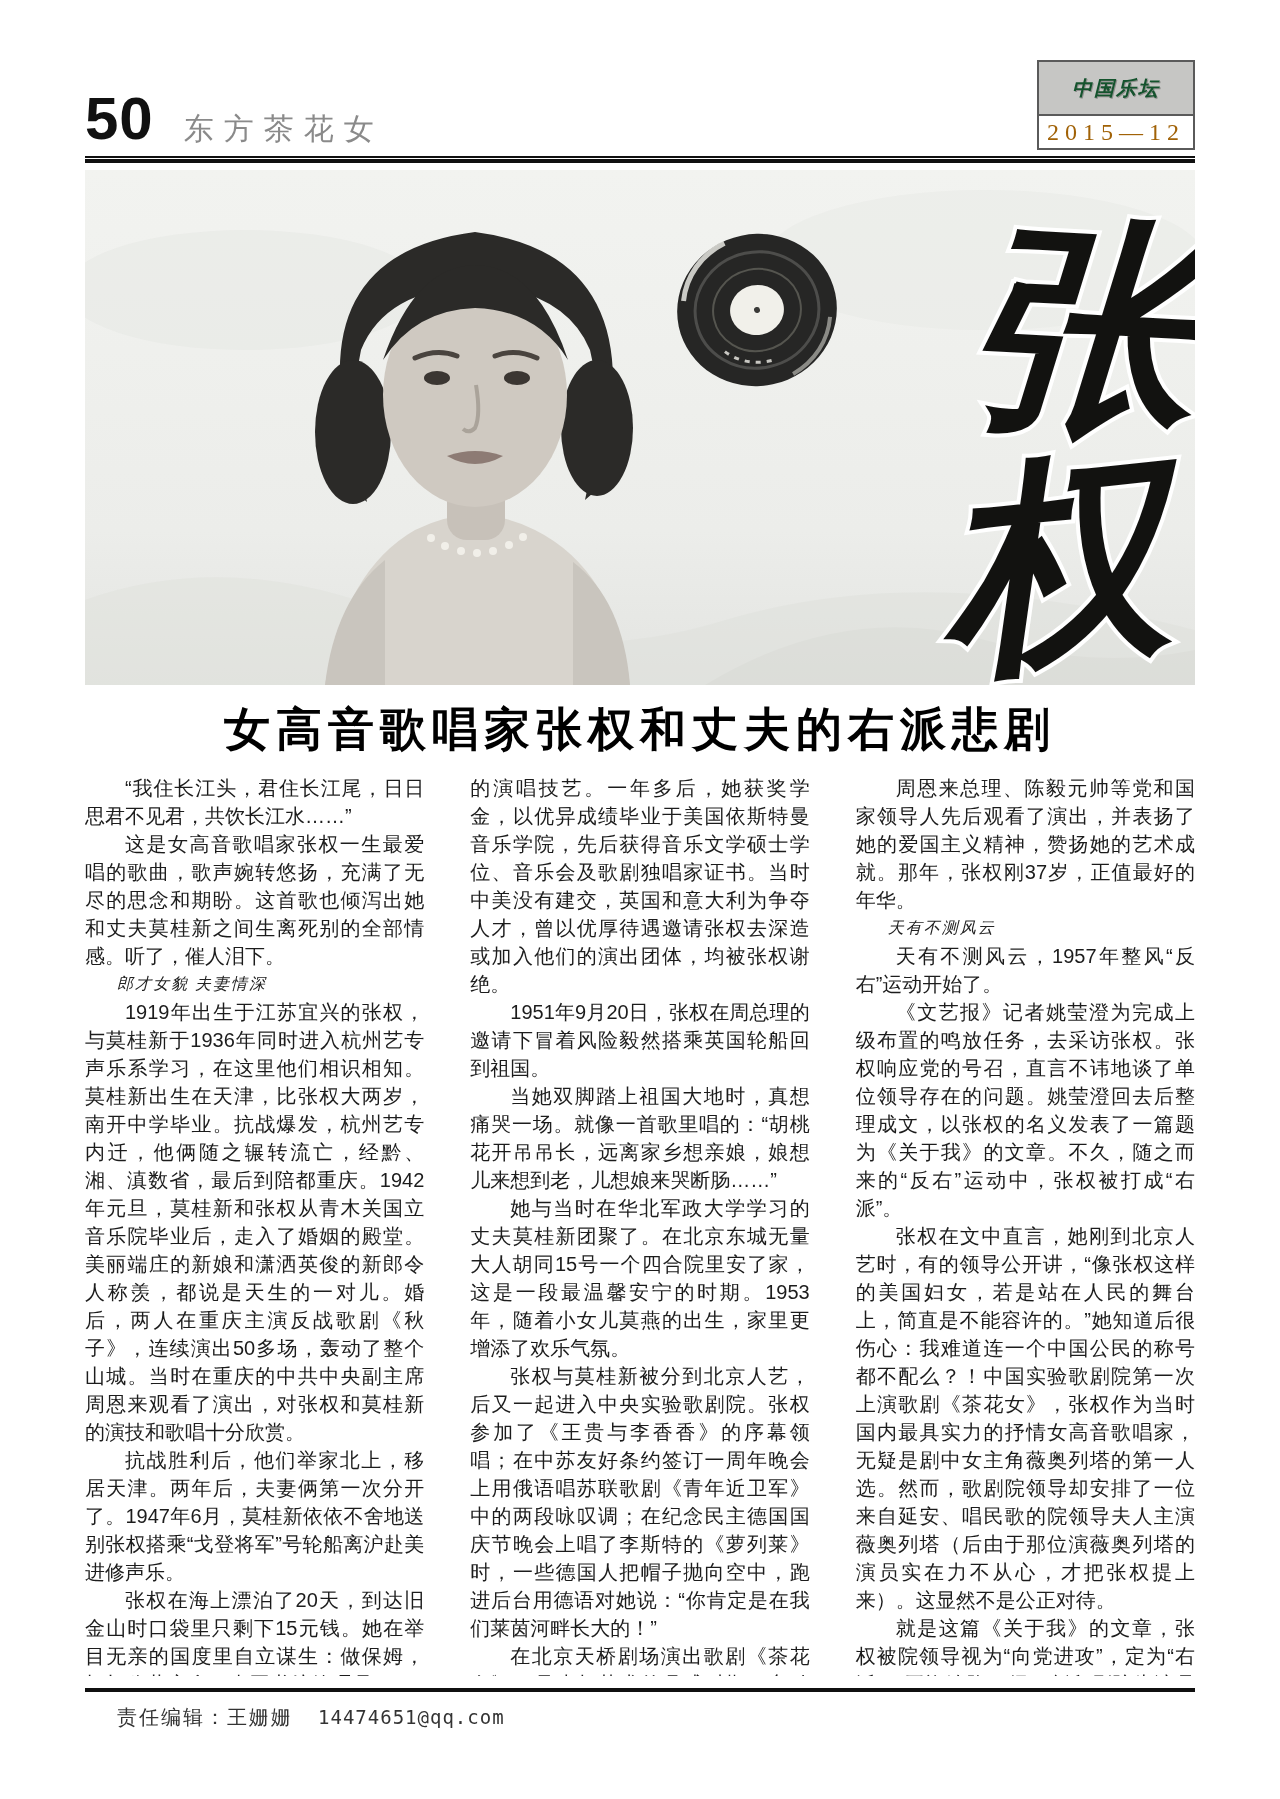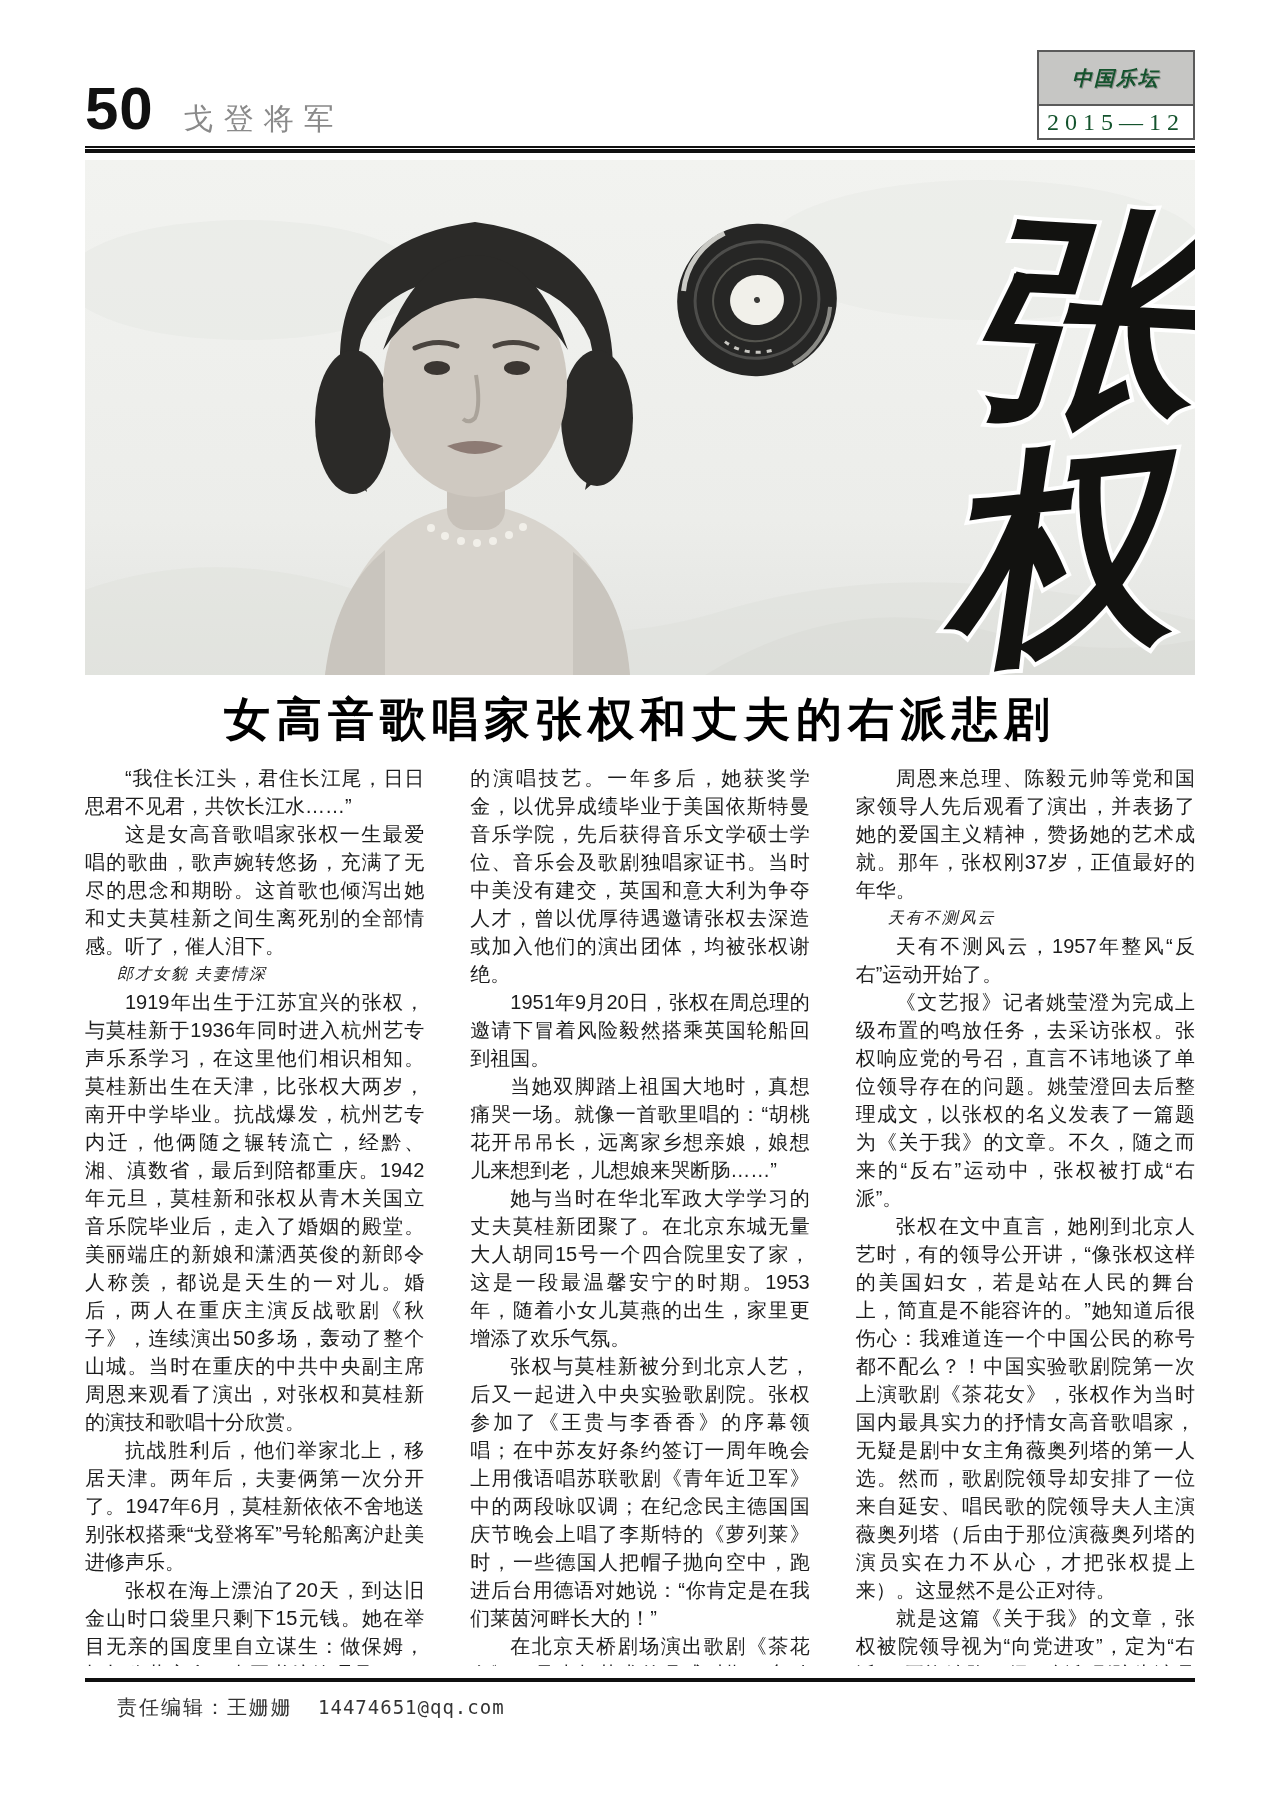--- a/index.html
+++ b/index.html
@@ -1,31 +1,31 @@
 <!DOCTYPE html>
 <html><head>
 <meta charset="utf-8">
 <style>
   html,body{margin:0;padding:0;background:#fff;}
   .page{
     width:1280px;height:1799px;background:#ffffff;position:relative;
     font-family:"Liberation Sans",sans-serif;color:#1a1a1a;overflow:hidden;
-    box-sizing:border-box;padding:38px 85px 0 85px;
+    box-sizing:border-box;padding:48px 85px 0 85px;
   }
   
   .header{display:flex;justify-content:space-between;align-items:flex-end;height:102px;}
   .header-left{display:flex;align-items:baseline;}
   .page-num{font-size:60px;font-weight:bold;color:#111;line-height:1;letter-spacing:1px;}
   .section-name{font-size:30px;color:#8a8a8a;letter-spacing:10px;margin-left:30px;
     font-family:"Liberation Serif",serif;}
   .logo-box{width:158px;border:2px solid #5a5a5a;box-sizing:border-box;text-align:center;}
   .logo-top{background:#c6c6c4;color:#14532d;font-family:"DejaVu Serif",serif;
     font-style:italic;font-weight:bold;font-size:20px;line-height:52px;height:52px;
     text-shadow:1px 1px 0 #8f8f8d;letter-spacing:2px;overflow:hidden;}
-  .logo-bottom{background:#fff;border-top:2px solid #5a5a5a;color:#14532d;
+  .logo-bottom{background:#fff;border-top:2px solid #5a5a5a;color:#a16207;
     font-family:"Liberation Serif",serif;font-size:24px;line-height:32px;height:32px;
     letter-spacing:6px;}
   
   .header-rule{margin-top:6px;height:7px;
     background:linear-gradient(to bottom,#101010 0 2px,#ffffff 2px 3px,#101010 3px 7px);}
   
   .photo{margin-top:7px;height:515px;background:#f0f1ee;position:relative;overflow:hidden;}
   .photo svg{display:block;}
   
   .title{margin:16px 0 0 0;text-align:center;font-family:"Liberation Serif",serif;
@@ -45,21 +45,21 @@
     letter-spacing:1px;color:#333;}
 </style>
 </head>
 <body>
 
 <div class="page">
 
   <div class="header">
     <div class="header-left">
       <span class="page-num">50</span>
-      <span class="section-name">戈登将军</span>
+      <span class="section-name">东方茶花女</span>
     </div>
     <div class="logo-box">
       <div class="logo-top">中国乐坛</div>
       <div class="logo-bottom">2015—12</div>
     </div>
   </div>
 
   <div class="header-rule"></div>
 
   <figure class="photo" style="margin:7px 0 0 0;">

